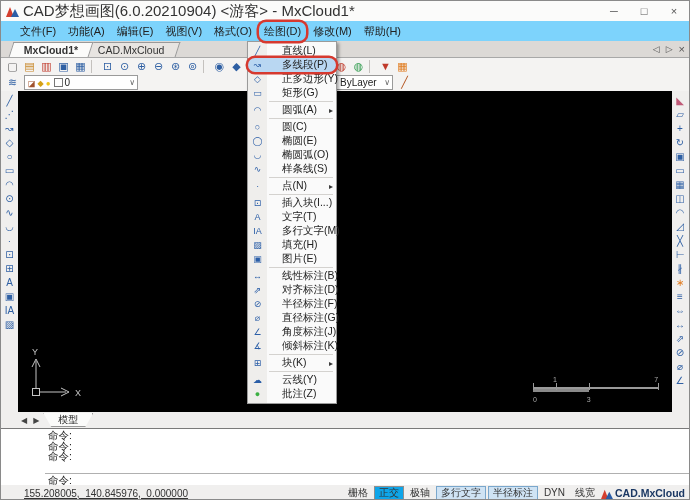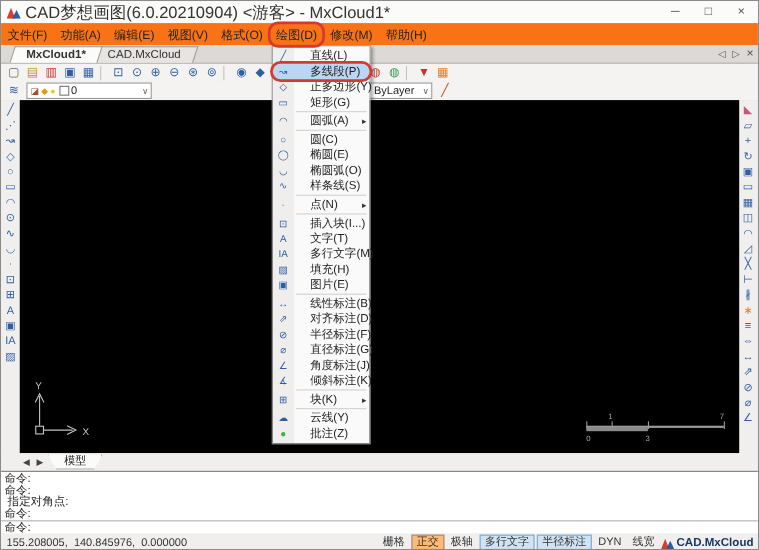--- a/index.html
+++ b/index.html
@@ -4,21 +4,21 @@
 <style>
   html,body{margin:0;padding:0;background:#d8d8d8;font-family:"Liberation Sans","DejaVu Sans",sans-serif;}
   .window{position:relative;width:690px;height:500px;background:#f0efee;border:1px solid #8a8a8a;box-sizing:border-box;overflow:hidden;font-size:11px;color:#222;}
   
   .titlebar{position:absolute;left:0;top:0;right:0;height:20px;background:#fbfbfa;display:flex;align-items:center;}
   .t-icon{margin:0 4px 0 5px;display:flex;}
   .t-title{font-size:15px;color:#333;}
   .t-controls{margin-left:auto;display:flex;height:100%;}
   .t-controls span{width:30px;text-align:center;line-height:20px;font-size:11px;color:#555;}
   
-  .menubar{position:absolute;left:0;top:20px;right:0;height:20px;background:#f97316;display:flex;align-items:center;padding-left:0;}
+  .menubar{position:absolute;left:0;top:20px;right:0;height:20px;background:#7dd3fc;display:flex;align-items:center;padding-left:13px;}
   .mb-item{padding:2px 5px;margin:0 1px;font-size:11px;color:#222;white-space:nowrap;}
   .red-ring{box-shadow:0 0 0 2.5px #d6392f;border-radius:7px;position:relative;z-index:60;}
   
   .tabbar{position:absolute;left:0;top:40px;right:0;height:16px;background:#dcd9d6;border-bottom:1px solid #a8a8a8;display:flex;align-items:flex-end;padding-left:10px;}
   .tab{height:14px;line-height:14px;padding:0 12px;border:1px solid #999;border-bottom:none;background:#e7e4e1;transform:skewX(-18deg);margin-right:-6px;font-size:10.5px;color:#333;}
   .tab>span{display:block;transform:skewX(18deg);}
   .tab.active{background:#fbfbfa;font-weight:bold;z-index:2;}
   .tab-nav{margin-left:auto;margin-right:4px;display:flex;gap:6px;align-items:center;height:100%;color:#555;font-size:9px;}
   
   .tb{position:absolute;left:0;right:0;display:flex;align-items:center;background:#f4f3f2;padding-left:3px;}
@@ -41,30 +41,30 @@
   .scalebar{position:absolute;right:14px;bottom:14px;width:125px;height:18px;font-size:7px;color:#a8a8a8;}
   .sc-line{position:absolute;left:0;right:0;top:7px;height:2px;background:#9a9a9a;}
   .sc-thick{position:absolute;left:0;width:45%;top:9px;height:3px;background:#8a8a8a;}
   .sc-tick{position:absolute;top:3px;width:1px;height:7px;background:#9a9a9a;}
   .sc-lab{position:absolute;}
   
   .modelbar{position:absolute;left:0;top:411px;right:0;height:16px;background:#f0efee;display:flex;align-items:center;padding-left:18px;gap:2px;}
   .model-nav{font-size:8px;color:#444;padding:0 2px;}
   .model-tab{height:13px;line-height:13px;padding:0 14px;background:#fbfbfa;border:1px solid #999;border-top:none;clip-path:polygon(0 0,100% 0,84% 100%,16% 100%);font-size:10px;}
   
-  .cmd{position:absolute;left:0;top:427px;right:0;height:57px;background:#fff;border-top:1px solid #7a7a7a;box-sizing:border-box;}
+  .cmd{position:absolute;left:0;top:427px;right:0;height:57px;background:#fff;border-top:1px solid #7a7a7a;box-sizing:border-box;padding-left:44px;}
   .cmd-history{height:43px;overflow:hidden;padding:1px 0 0 3px;}
   .cmd-history div{font-size:10.5px;line-height:10.5px;color:#222;white-space:pre;}
   .cmd-input{border-top:1px solid #b0b0b0;height:12px;line-height:12px;padding-left:3px;font-size:10.5px;white-space:pre;}
   
   .statusbar{position:absolute;left:0;top:484px;right:0;height:16px;background:#f0efee;display:flex;align-items:center;font-size:10px;color:#333;}
-  .st-coords{padding-left:5px;white-space:pre;font-size:10px;}
+  .st-coords{padding-left:23px;white-space:pre;font-size:10px;text-decoration:underline;}
   .st-right{margin-left:auto;display:flex;align-items:center;gap:2px;padding-right:4px;}
   .st-toggle{padding:0 4px;height:12px;line-height:12px;white-space:nowrap;}
-  .st-outlined{border:1px solid #8f8f8f;background:#fdba74;}
+  .st-outlined{border:1px solid #8f8f8f;background:#0ea5e9;}
   .st-active{border:1px solid #7aa7cc;background:#cfe3f4;}
   .st-link{color:#1560c0;white-space:nowrap;padding:0 3px;}
   .st-brand{display:flex;align-items:center;gap:2px;font-weight:bold;color:#1a3763;font-size:10.5px;white-space:nowrap;}
   
   .menu{position:absolute;top:40px;left:183px;width:90px;background:linear-gradient(to right,#efeeec 0,#efeeec 19px,#fafafa 19px);border:1px solid #9a9a9a;box-shadow:2px 2px 3px rgba(0,0,0,.35);z-index:40;padding:2px 0;box-sizing:border-box;}
   .m-item{display:flex;align-items:center;height:14px;position:relative;}
   .m-icon{width:19px;text-align:center;font-size:9px;color:#2b5ea7;flex:0 0 19px;}
   .m-label{font-size:10.5px;white-space:nowrap;padding-left:15px;}
   .m-arrow{margin-left:auto;padding-right:3px;font-size:8px;color:#333;}
   .m-sep{height:1px;background:#d4d2cf;margin:1px 3px 1px 21px;}
@@ -343,21 +343,20 @@
   <div class="modelbar">
     <span class="model-nav">◀</span>
     <span class="model-nav">▶</span>
     <span class="model-tab">模型</span>
   </div>
 
   <div class="cmd">
     <div class="cmd-history" id="cmd-history">
         <div>命令:</div>
         <div>命令:</div>
-        <div> 指定对角点:</div>
         <div>命令:</div>
       </div>
     <div class="cmd-input">命令:</div>
   </div>
 
   <div class="statusbar">
     <span class="st-coords">155.208005,  140.845976,  0.000000</span>
     <span class="st-right" id="st-right">
         <span class="st-toggle st-plain">栅格</span>
         <span class="st-toggle st-outlined">正交</span>

